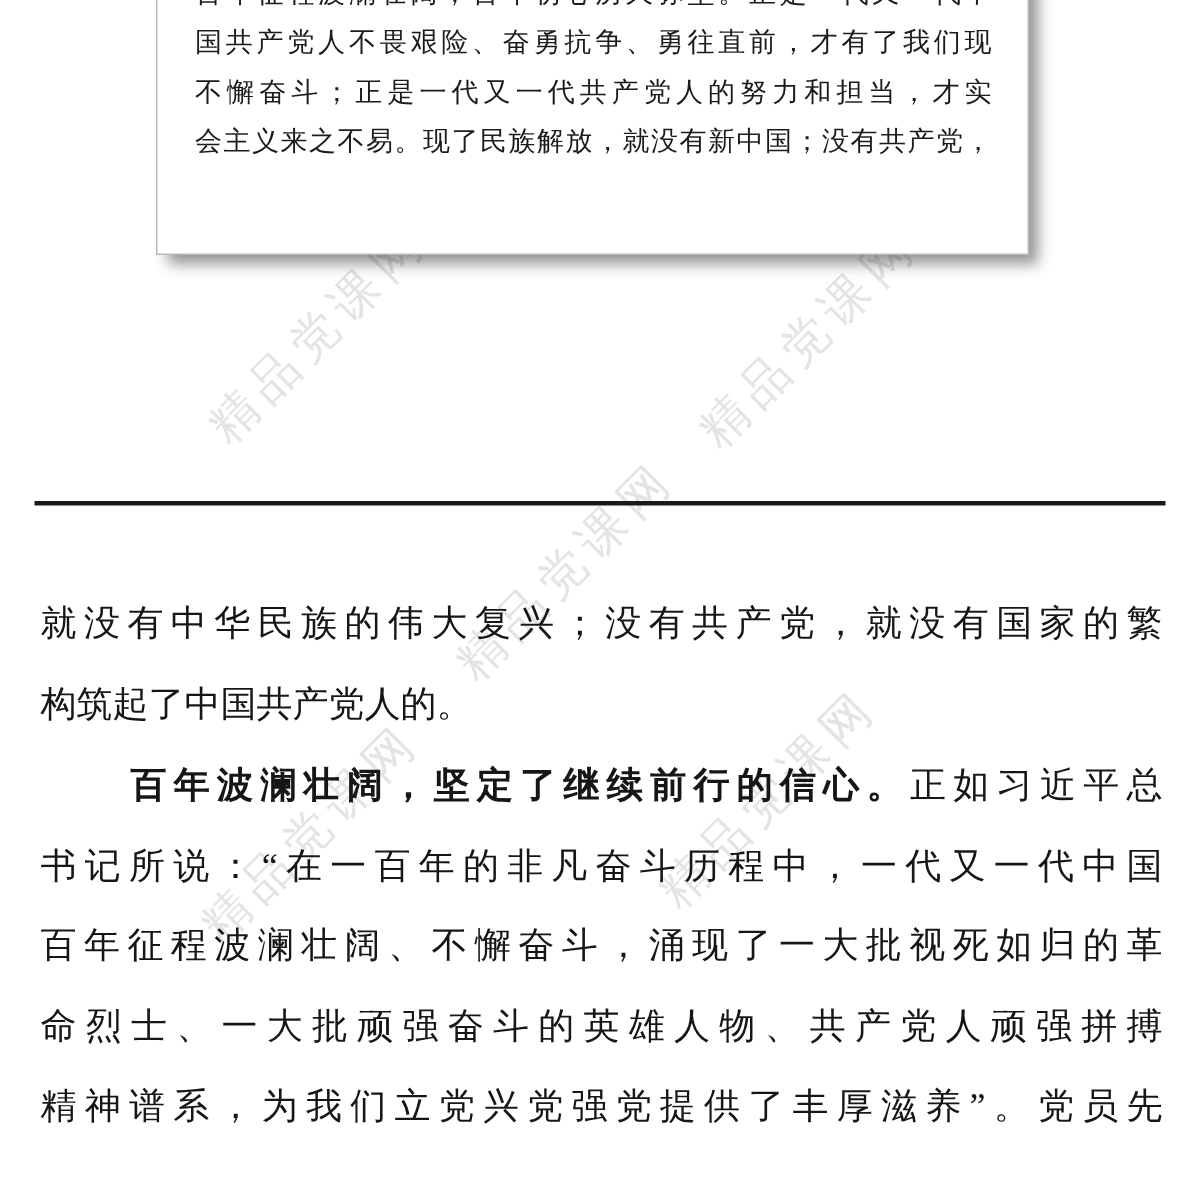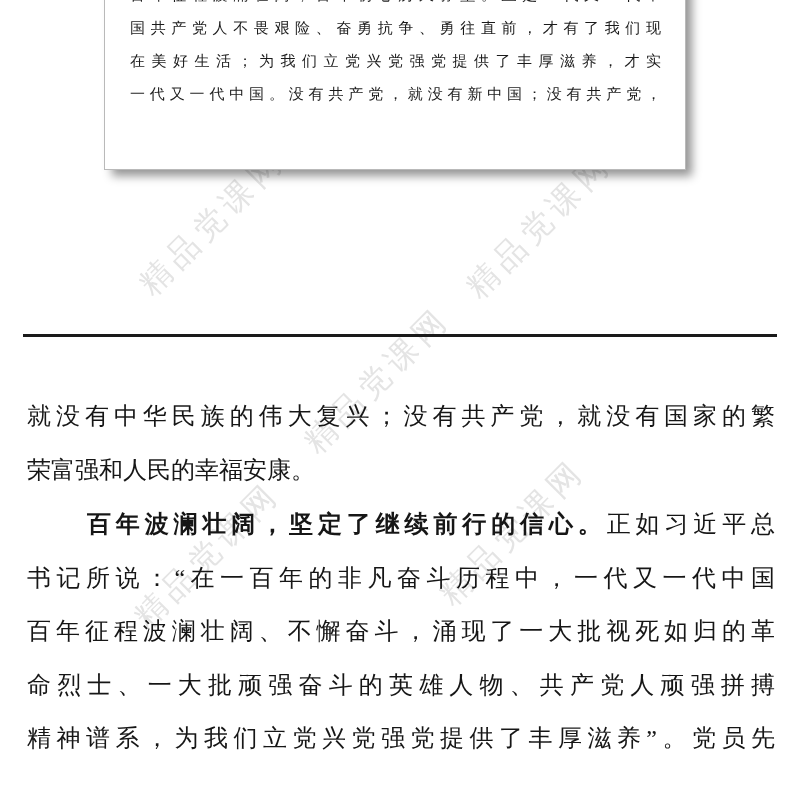--- a/index.html
+++ b/index.html
@@ -76,21 +76,21 @@
     box-sizing: border-box;
   }
   .preview-text {
     position: absolute;
     left: 25px;
     top: 188px;
     width: 531px;
     color: #1b1b1b;
   }
   .b-line {
-    font-size: 15px;
+    font-size: 18px;
     line-height: 33px;
     white-space: nowrap;
     text-align: justify;
     text-align-last: justify;
   }
 </style>
 </head>
 <body>
 
 <div class="viewport">
@@ -100,30 +100,30 @@
       <div class="watermark" style="left: 440px; top: 193px; color: rgb(228, 228, 228);">精品党课网</div>
       <div class="watermark" style="left: 278px; top: 348px; color: rgb(228, 228, 228);">精品党课网</div>
       <div class="watermark" style="left: 108px; top: 523px; color: rgb(228, 228, 228);">精品党课网</div>
       <div class="watermark" style="left: 413px; top: 500px; color: rgb(228, 228, 228);">精品党课网</div>
     </div>
 
   <div class="preview-card">
     <div class="preview-text">
         <div class="b-line">百年征程波澜壮阔，百年初心历久弥坚。正是一代又一代中</div>
         <div class="b-line">国共产党人不畏艰险、奋勇抗争、勇往直前，才有了我们现</div>
-        <div class="b-line">在美好生活；为我们立党兴党强党提供了丰厚滋养，才实</div>
-        <div class="b-line">一代又一代中国。没有共产党，就没有新中国；没有共产党，</div>
+        <div class="b-line">不懈奋斗；正是一代又一代共产党人的努力和担当，才实</div>
+        <div class="b-line">会主义来之不易。现了民族解放，就没有新中国；没有共产党，</div>
       </div>
   </div>
 
   <div class="divider"></div>
 
   <div class="main-text">
       <div class="m-line">就没有中华民族的伟大复兴；没有共产党，就没有国家的繁</div>
-      <div class="m-line no-justify">荣富强和人民的幸福安康。</div>
+      <div class="m-line no-justify">构筑起了中国共产党人的。</div>
       <div class="m-line indent"><span class="h-bold">百年波澜壮阔，坚定了继续前行的信心。</span><span>正如习近平总</span></div>
       <div class="m-line">书记所说：“在一百年的非凡奋斗历程中，一代又一代中国</div>
       <div class="m-line">百年征程波澜壮阔、不懈奋斗，涌现了一大批视死如归的革</div>
       <div class="m-line">命烈士、一大批顽强奋斗的英雄人物、共产党人顽强拼搏</div>
       <div class="m-line">精神谱系，为我们立党兴党强党提供了丰厚滋养”。党员先</div>
     </div>
 
 </div>
 
 </body></html>

